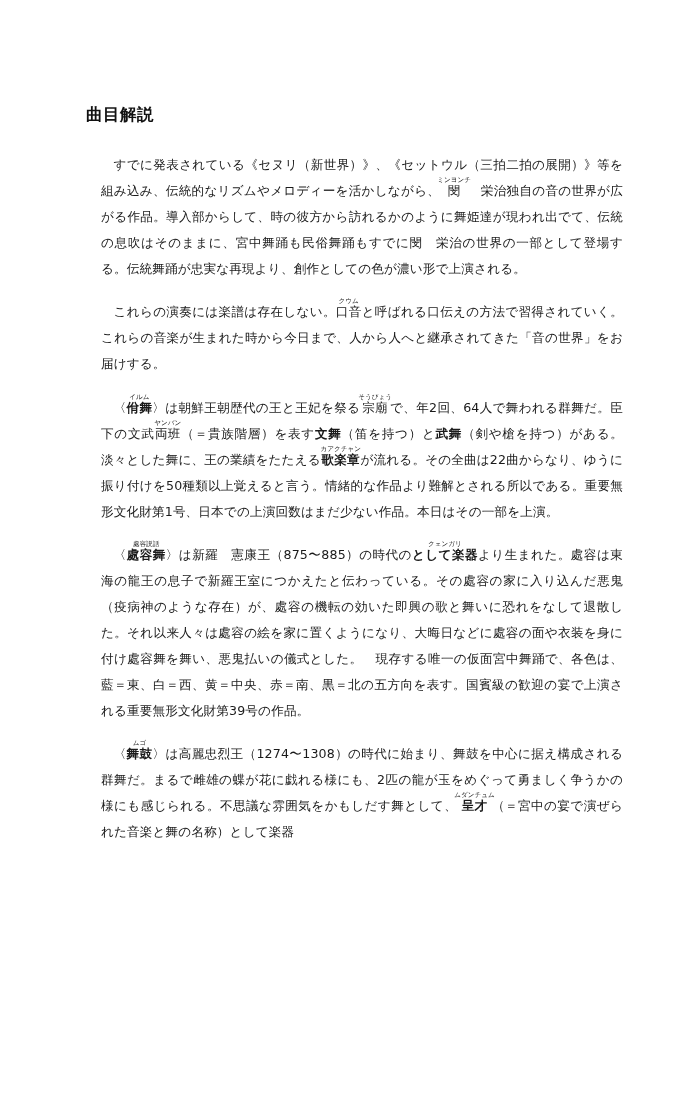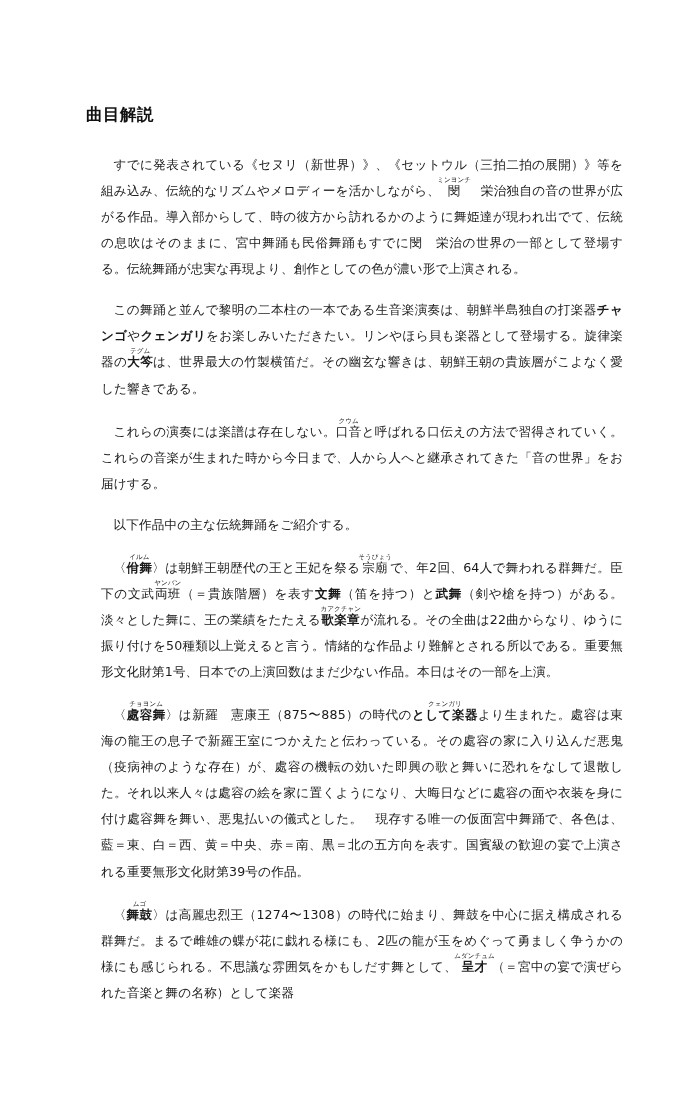--- a/index.html
+++ b/index.html
@@ -58,28 +58,26 @@
 <body>
 
 <div class="page">
 
   <h1 class="doc-title">曲目解説</h1>
 
   <div class="body-text">
 
     <p class="para">すでに発表されている《セヌリ（新世界）》、《セットウル（三拍二拍の展開）》等を組み込み、伝統的なリズムやメロディーを活かしながら、<ruby>閔<rt>ミンヨンチ</rt></ruby>　栄治独自の音の世界が広がる作品。導入部からして、時の彼方から訪れるかのように舞姫達が現われ出でて、伝統の息吹はそのままに、宮中舞踊も民俗舞踊もすでに閔　栄治の世界の一部として登場する。伝統舞踊が忠実な再現より、創作としての色が濃い形で上演される。</p>
 
-    <p class="para">この舞踊と並んで黎明の二本柱の一本である生音楽演奏は、朝鮮半島独自の打楽器<b class="bold">チャンゴ</b>や<b class="bold">クェンガリ</b>をお楽しみいただきたい。リンやほら貝も楽器として登場する。旋律楽器の<ruby><b class="bold">大笒</b><rt>テグム</rt></ruby>は、世界最大の竹製横笛だ。その幽玄な響きは、朝鮮王朝の貴族層がこよなく愛した響きである。</p>
 
     <p class="para">これらの演奏には楽譜は存在しない。<ruby>口音<rt>クウム</rt></ruby>と呼ばれる口伝えの方法で習得されていく。これらの音楽が生まれた時から今日まで、人から人へと継承されてきた「音の世界」をお届けする。</p>
 
 
-    <p class="para">以下作品中の主な伝統舞踊をご紹介する。</p>
 
 
     <p class="para">〈<ruby><b class="bold">佾舞</b><rt>イルム</rt></ruby>〉は朝鮮王朝歴代の王と王妃を祭る<ruby>宗廟<rt>そうびょう</rt></ruby>で、年2回、64人で舞われる群舞だ。臣下の文武<ruby>両班<rt>ヤンバン</rt></ruby>（＝貴族階層）を表す<b class="bold">文舞</b>（笛を持つ）と<b class="bold">武舞</b>（剣や槍を持つ）がある。淡々とした舞に、王の業績をたたえる<ruby><b class="bold">歌楽章</b><rt>カアクチャン</rt></ruby>が流れる。その全曲は22曲からなり、ゆうに振り付けを50種類以上覚えると言う。情緒的な作品より難解とされる所以である。重要無形文化財第1号、日本での上演回数はまだ少ない作品。本日はその一部を上演。</p>
 
-    <p class="para">〈<ruby><b class="bold">處容舞</b><rt>チョヨンム</rt></ruby>〉は新羅　憲康王（875〜885）の時代の<ruby><b class="bold">として楽器</b><rt>クェンガリ</rt></ruby>より生まれた。處容は東海の龍王の息子で新羅王室につかえたと伝わっている。その處容の家に入り込んだ悪鬼（疫病神のような存在）が、處容の機転の効いた即興の歌と舞いに恐れをなして退散した。それ以来人々は處容の絵を家に置くようになり、大晦日などに處容の面や衣装を身に付け處容舞を舞い、悪鬼払いの儀式とした。　現存する唯一の仮面宮中舞踊で、各色は、藍＝東、白＝西、黄＝中央、赤＝南、黒＝北の五方向を表す。国賓級の歓迎の宴で上演される重要無形文化財第39号の作品。</p>
+    <p class="para">〈<ruby><b class="bold">處容舞</b><rt>處容説話</rt></ruby>〉は新羅　憲康王（875〜885）の時代の<ruby><b class="bold">として楽器</b><rt>クェンガリ</rt></ruby>より生まれた。處容は東海の龍王の息子で新羅王室につかえたと伝わっている。その處容の家に入り込んだ悪鬼（疫病神のような存在）が、處容の機転の効いた即興の歌と舞いに恐れをなして退散した。それ以来人々は處容の絵を家に置くようになり、大晦日などに處容の面や衣装を身に付け處容舞を舞い、悪鬼払いの儀式とした。　現存する唯一の仮面宮中舞踊で、各色は、藍＝東、白＝西、黄＝中央、赤＝南、黒＝北の五方向を表す。国賓級の歓迎の宴で上演される重要無形文化財第39号の作品。</p>
 
     <p class="para">〈<ruby><b class="bold">舞鼓</b><rt>ムゴ</rt></ruby>〉は高麗忠烈王（1274〜1308）の時代に始まり、舞鼓を中心に据え構成される群舞だ。まるで雌雄の蝶が花に戯れる様にも、2匹の龍が玉をめぐって勇ましく争うかの様にも感じられる。不思議な雰囲気をかもしだす舞として、<ruby><b class="bold">呈才</b><rt>ムダンチュム</rt></ruby>（＝宮中の宴で演ぜられた音楽と舞の名称）として楽器</p>
 
   </div>
 </div>
 
 </body></html>

